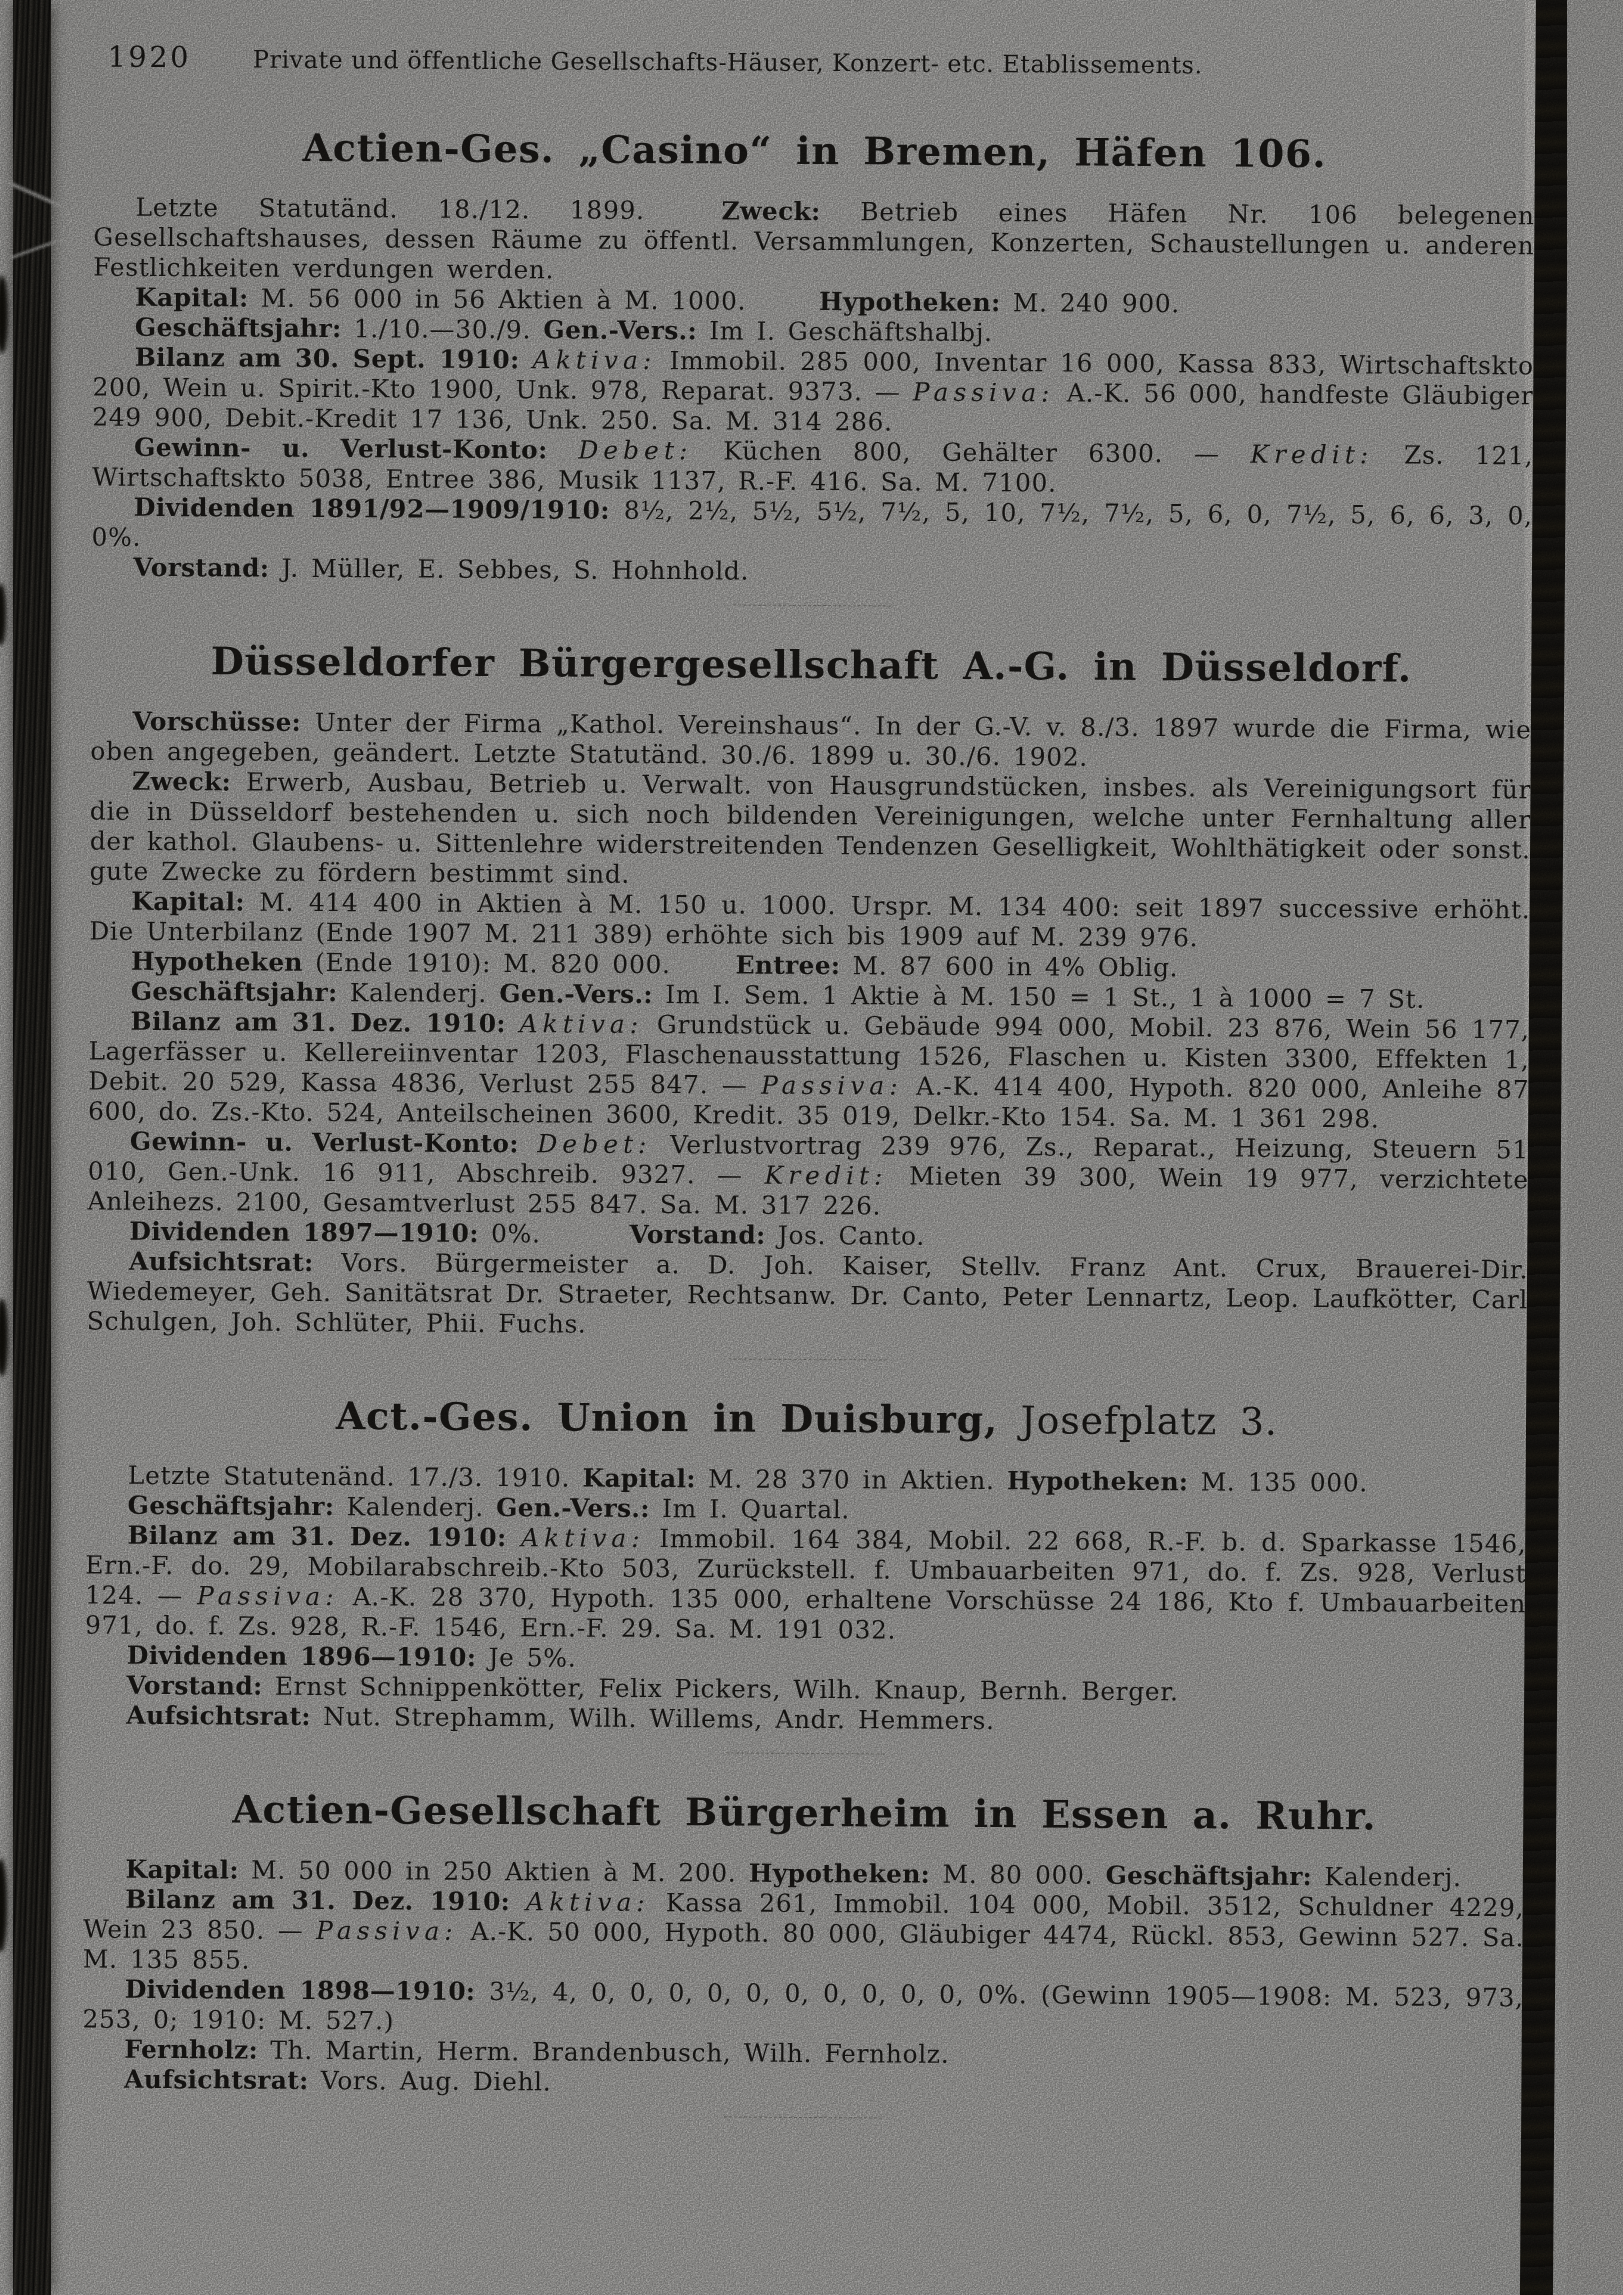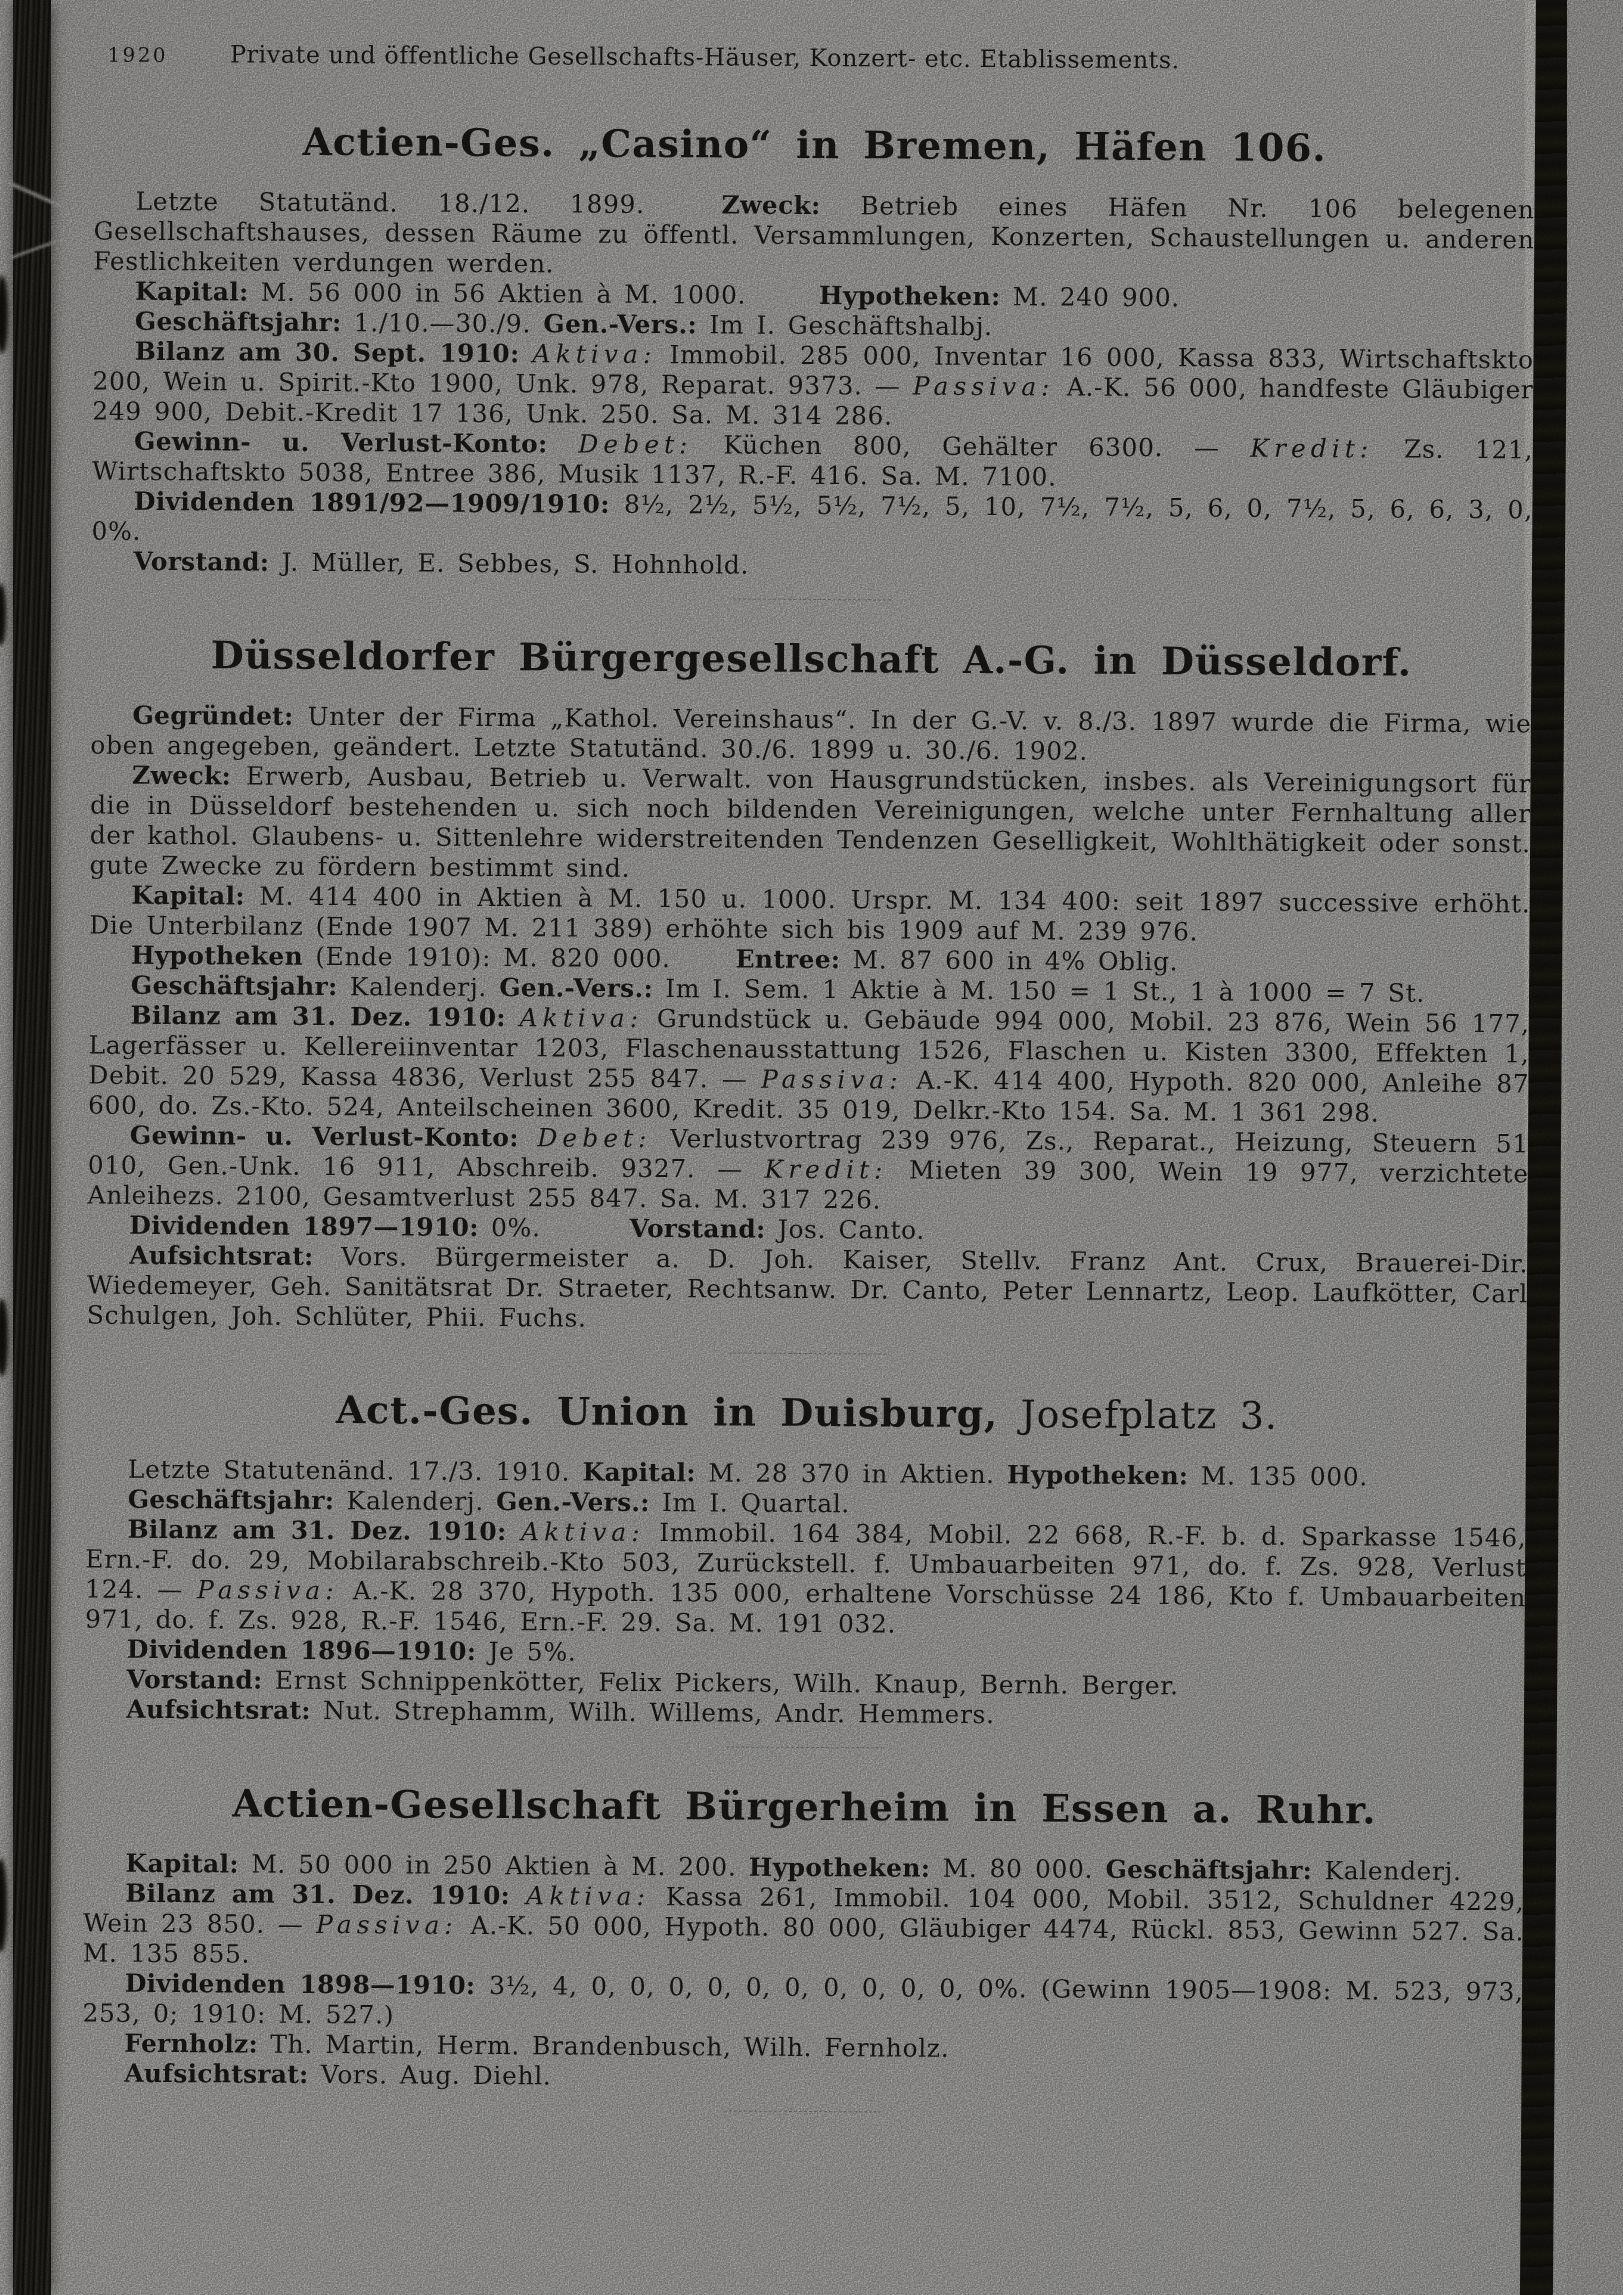--- a/index.html
+++ b/index.html
@@ -26,21 +26,21 @@
     background:repeating-linear-gradient(178deg,#23211d 0px,#1a1815 11.4px,#262219 21px,#151310 32px);
     transform:rotate(.4deg);transform-origin:top left;filter:blur(0.3px);
   }
   .right-after{position:absolute;left:1567px;top:0;width:56px;height:100%;background:#c8c7c4;}
   
   .content{
     position:absolute;left:91px;top:0;width:1441px;
     transform:rotate(.35deg);transform-origin:50% 30%;
   }
   .pagehead{display:flex;align-items:baseline;margin-top:44px;}
-  .pagehead .num{font-size:20px;margin-left:13px;letter-spacing:2.4px;}
+  .pagehead .num{font-size:29px;margin-left:13px;letter-spacing:2.4px;}
   .pagehead .ttl{font-size:24px;margin-left:62px;letter-spacing:.02em;}
   .section-title{
     text-align:center;font-weight:bold;font-size:38px;
     margin:36px 0 24px;letter-spacing:0.8px;word-spacing:9.7px;
   }
   section.company:first-of-type .section-title{margin-top:50px;}
   .title-tail{font-weight:normal;}
   .company p{
     font-size:25px;line-height:30px;margin:0;
     text-indent:42px;text-align:justify;
@@ -81,21 +81,21 @@
         <p><b>Kapital:</b> M. 56 000 in 56 Aktien à M. 1000.<span class="gap" style="width: 73px;"></span><b>Hypotheken:</b> M. 240 900.</p>
         <p><b>Geschäftsjahr:</b> 1./10.—30./9.  <b>Gen.-Vers.:</b> Im I. Geschäftshalbj.</p>
         <p><b>Bilanz am 30. Sept. 1910:</b> <span class="spaced">Aktiva:</span> Immobil. 285 000, Inventar 16 000, Kassa 833, Wirtschaftskto 200, Wein u. Spirit.-Kto 1900, Unk. 978, Reparat. 9373. — <span class="spaced">Passiva:</span> A.-K. 56 000, handfeste Gläubiger 249 900, Debit.-Kredit 17 136, Unk. 250.  Sa. M. 314 286.</p>
         <p><b>Gewinn- u. Verlust-Konto:</b> <span class="spaced">Debet:</span> Küchen 800, Gehälter 6300. — <span class="spaced">Kredit:</span> Zs. 121, Wirtschaftskto 5038, Entree 386, Musik 1137, R.-F. 416.  Sa. M. 7100.</p>
         <p><b>Dividenden 1891/92—1909/1910:</b> 8½, 2½, 5½, 5½, 7½, 5, 10, 7½, 7½, 5, 6, 0, 7½, 5, 6, 6, 3, 0, 0%.</p>
         <p><b>Vorstand:</b> J. Müller, E. Sebbes, S. Hohnhold.</p>
       </section>
       <div class="divider"></div>
       <section class="company">
         <h2 class="section-title"><span>Düsseldorfer Bürgergesellschaft A.-G. in Düsseldorf.</span></h2>
-        <p><b>Gegründet:</b> Unter der Firma „Kathol. Vereinshaus“.  In der G.-V. v. 8./3. 1897 wurde die Firma, wie oben angegeben, geändert.  Letzte Statutänd. 30./6. 1899 u. 30./6. 1902.</p>
+        <p><b>Vorschüsse:</b> Unter der Firma „Kathol. Vereinshaus“.  In der G.-V. v. 8./3. 1897 wurde die Firma, wie oben angegeben, geändert.  Letzte Statutänd. 30./6. 1899 u. 30./6. 1902.</p>
         <p><b>Zweck:</b> Erwerb, Ausbau, Betrieb u. Verwalt. von Hausgrundstücken, insbes. als Vereinigungsort für die in Düsseldorf bestehenden u. sich noch bildenden Vereinigungen, welche unter Fernhaltung aller der kathol. Glaubens- u. Sittenlehre widerstreitenden Tendenzen Geselligkeit, Wohlthätigkeit oder sonst. gute Zwecke zu fördern bestimmt sind.</p>
         <p><b>Kapital:</b> M. 414 400 in Aktien à M. 150 u. 1000.  Urspr. M. 134 400: seit 1897 successive erhöht.  Die Unterbilanz (Ende 1907 M. 211 389) erhöhte sich bis 1909 auf M. 239 976.</p>
         <p><b>Hypotheken</b> (Ende 1910): M. 820 000.<span class="gap" style="width: 65px;"></span><b>Entree:</b> M. 87 600 in 4% Oblig.</p>
         <p><b>Geschäftsjahr:</b> Kalenderj.  <b>Gen.-Vers.:</b> Im I. Sem.  1 Aktie à M. 150 = 1 St., 1 à 1000 = 7 St.</p>
         <p><b>Bilanz am 31. Dez. 1910:</b> <span class="spaced">Aktiva:</span> Grundstück u. Gebäude 994 000, Mobil. 23 876, Wein 56 177, Lagerfässer u. Kellereiinventar 1203, Flaschenausstattung 1526, Flaschen u. Kisten 3300, Effekten 1, Debit. 20 529, Kassa 4836, Verlust 255 847. — <span class="spaced">Passiva:</span> A.-K. 414 400, Hypoth. 820 000, Anleihe 87 600, do. Zs.-Kto. 524, Anteilscheinen 3600, Kredit. 35 019, Delkr.-Kto 154.  Sa. M. 1 361 298.</p>
         <p><b>Gewinn- u. Verlust-Konto:</b> <span class="spaced">Debet:</span> Verlustvortrag 239 976, Zs., Reparat., Heizung, Steuern 51 010, Gen.-Unk. 16 911, Abschreib. 9327. — <span class="spaced">Kredit:</span> Mieten 39 300, Wein 19 977, verzichtete Anleihezs. 2100, Gesamtverlust 255 847.  Sa. M. 317 226.</p>
         <p><b>Dividenden 1897—1910:</b> 0%.<span class="gap" style="width: 89px;"></span><b>Vorstand:</b> Jos. Canto.</p>
         <p><b>Aufsichtsrat:</b> Vors. Bürgermeister a. D. Joh. Kaiser, Stellv. Franz Ant. Crux, Brauerei-Dir. Wiedemeyer, Geh. Sanitätsrat Dr. Straeter, Rechtsanw. Dr. Canto, Peter Lennartz, Leop. Laufkötter, Carl Schulgen, Joh. Schlüter, Phii. Fuchs.</p>
       </section>
       <div class="divider"></div>

